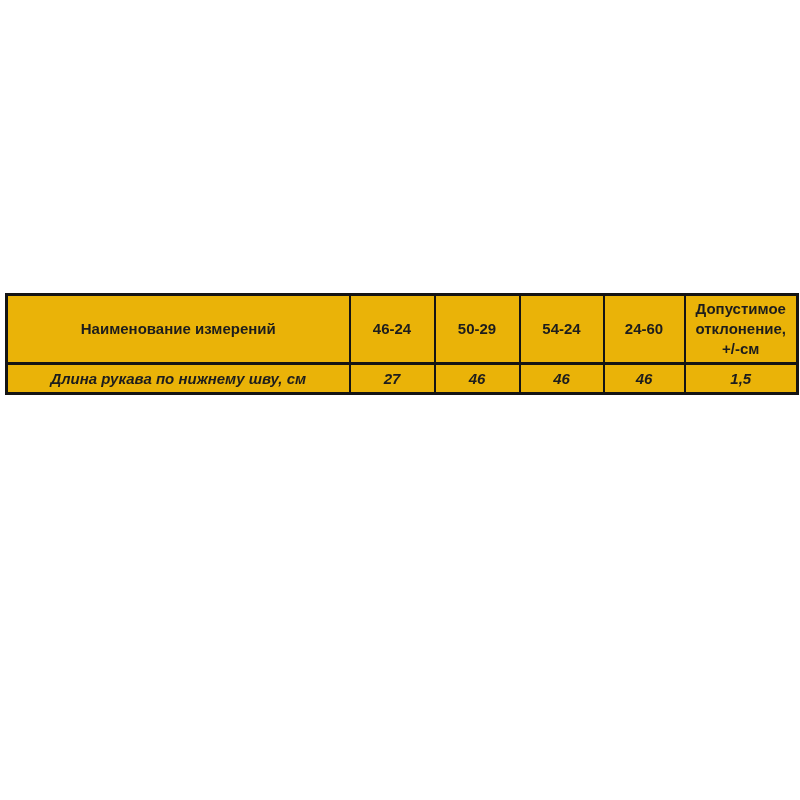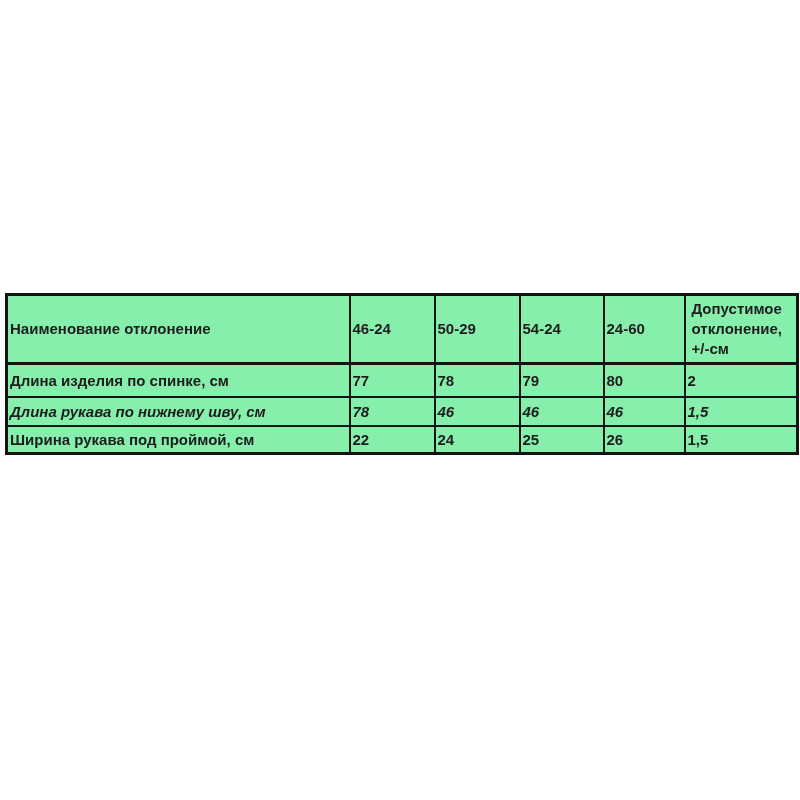--- a/index.html
+++ b/index.html
@@ -25,23 +25,23 @@
     border-collapse: collapse;
     table-layout: fixed;
     color: #1d1d1d;
     font-weight: bold;
     font-size: 15px;
   }
   table.size-table td, table.size-table th {
     border: 2px solid #141414;
     padding: 1px 2px;
     vertical-align: middle;
-    text-align: left;
+    text-align: center;
     overflow: hidden;
-    background: #86efac;
+    background: #eab308;
   }
   table.size-table {
     border: 3px solid #141414;
   }
   tr.header-row th {
     border-bottom-width: 3px;
     height: 62px;
     line-height: 1.3;
     font-size: 15px;
   }
@@ -68,51 +68,35 @@
     <colgroup>
       <col style="width:343px">
       <col style="width:85px">
       <col style="width:85px">
       <col style="width:84px">
       <col style="width:81px">
       <col style="width:113px">
     </colgroup>
     <tbody>
       <tr class="header-row">
-        <th>Наименование отклонение</th>
+        <th>Наименование измерений</th>
         <th>46-24</th>
         <th>50-29</th>
         <th>54-24</th>
         <th>24-60</th>
         <th class="tolerance-head">Допустимое отклонение, +/-см</th>
       </tr>
 
-      <tr class="data-row-0">
-        <td class="row-label">Длина изделия по спинке, см</td>
-        <td>77</td>
-        <td>78</td>
-        <td>79</td>
-        <td>80</td>
-        <td>2</td>
-      </tr>
 
 
 
       <tr class="data-row-3">
         <td class="row-label">Длина рукава по нижнему шву, см</td>
-        <td>78</td>
+        <td>27</td>
         <td>46</td>
         <td>46</td>
         <td>46</td>
         <td>1,5</td>
       </tr>
 
-      <tr class="data-row-4">
-        <td class="row-label">Ширина рукава под проймой, см</td>
-        <td>22</td>
-        <td>24</td>
-        <td>25</td>
-        <td>26</td>
-        <td>1,5</td>
-      </tr>
     </tbody>
   </table>
 </div>
 
 </body></html>

